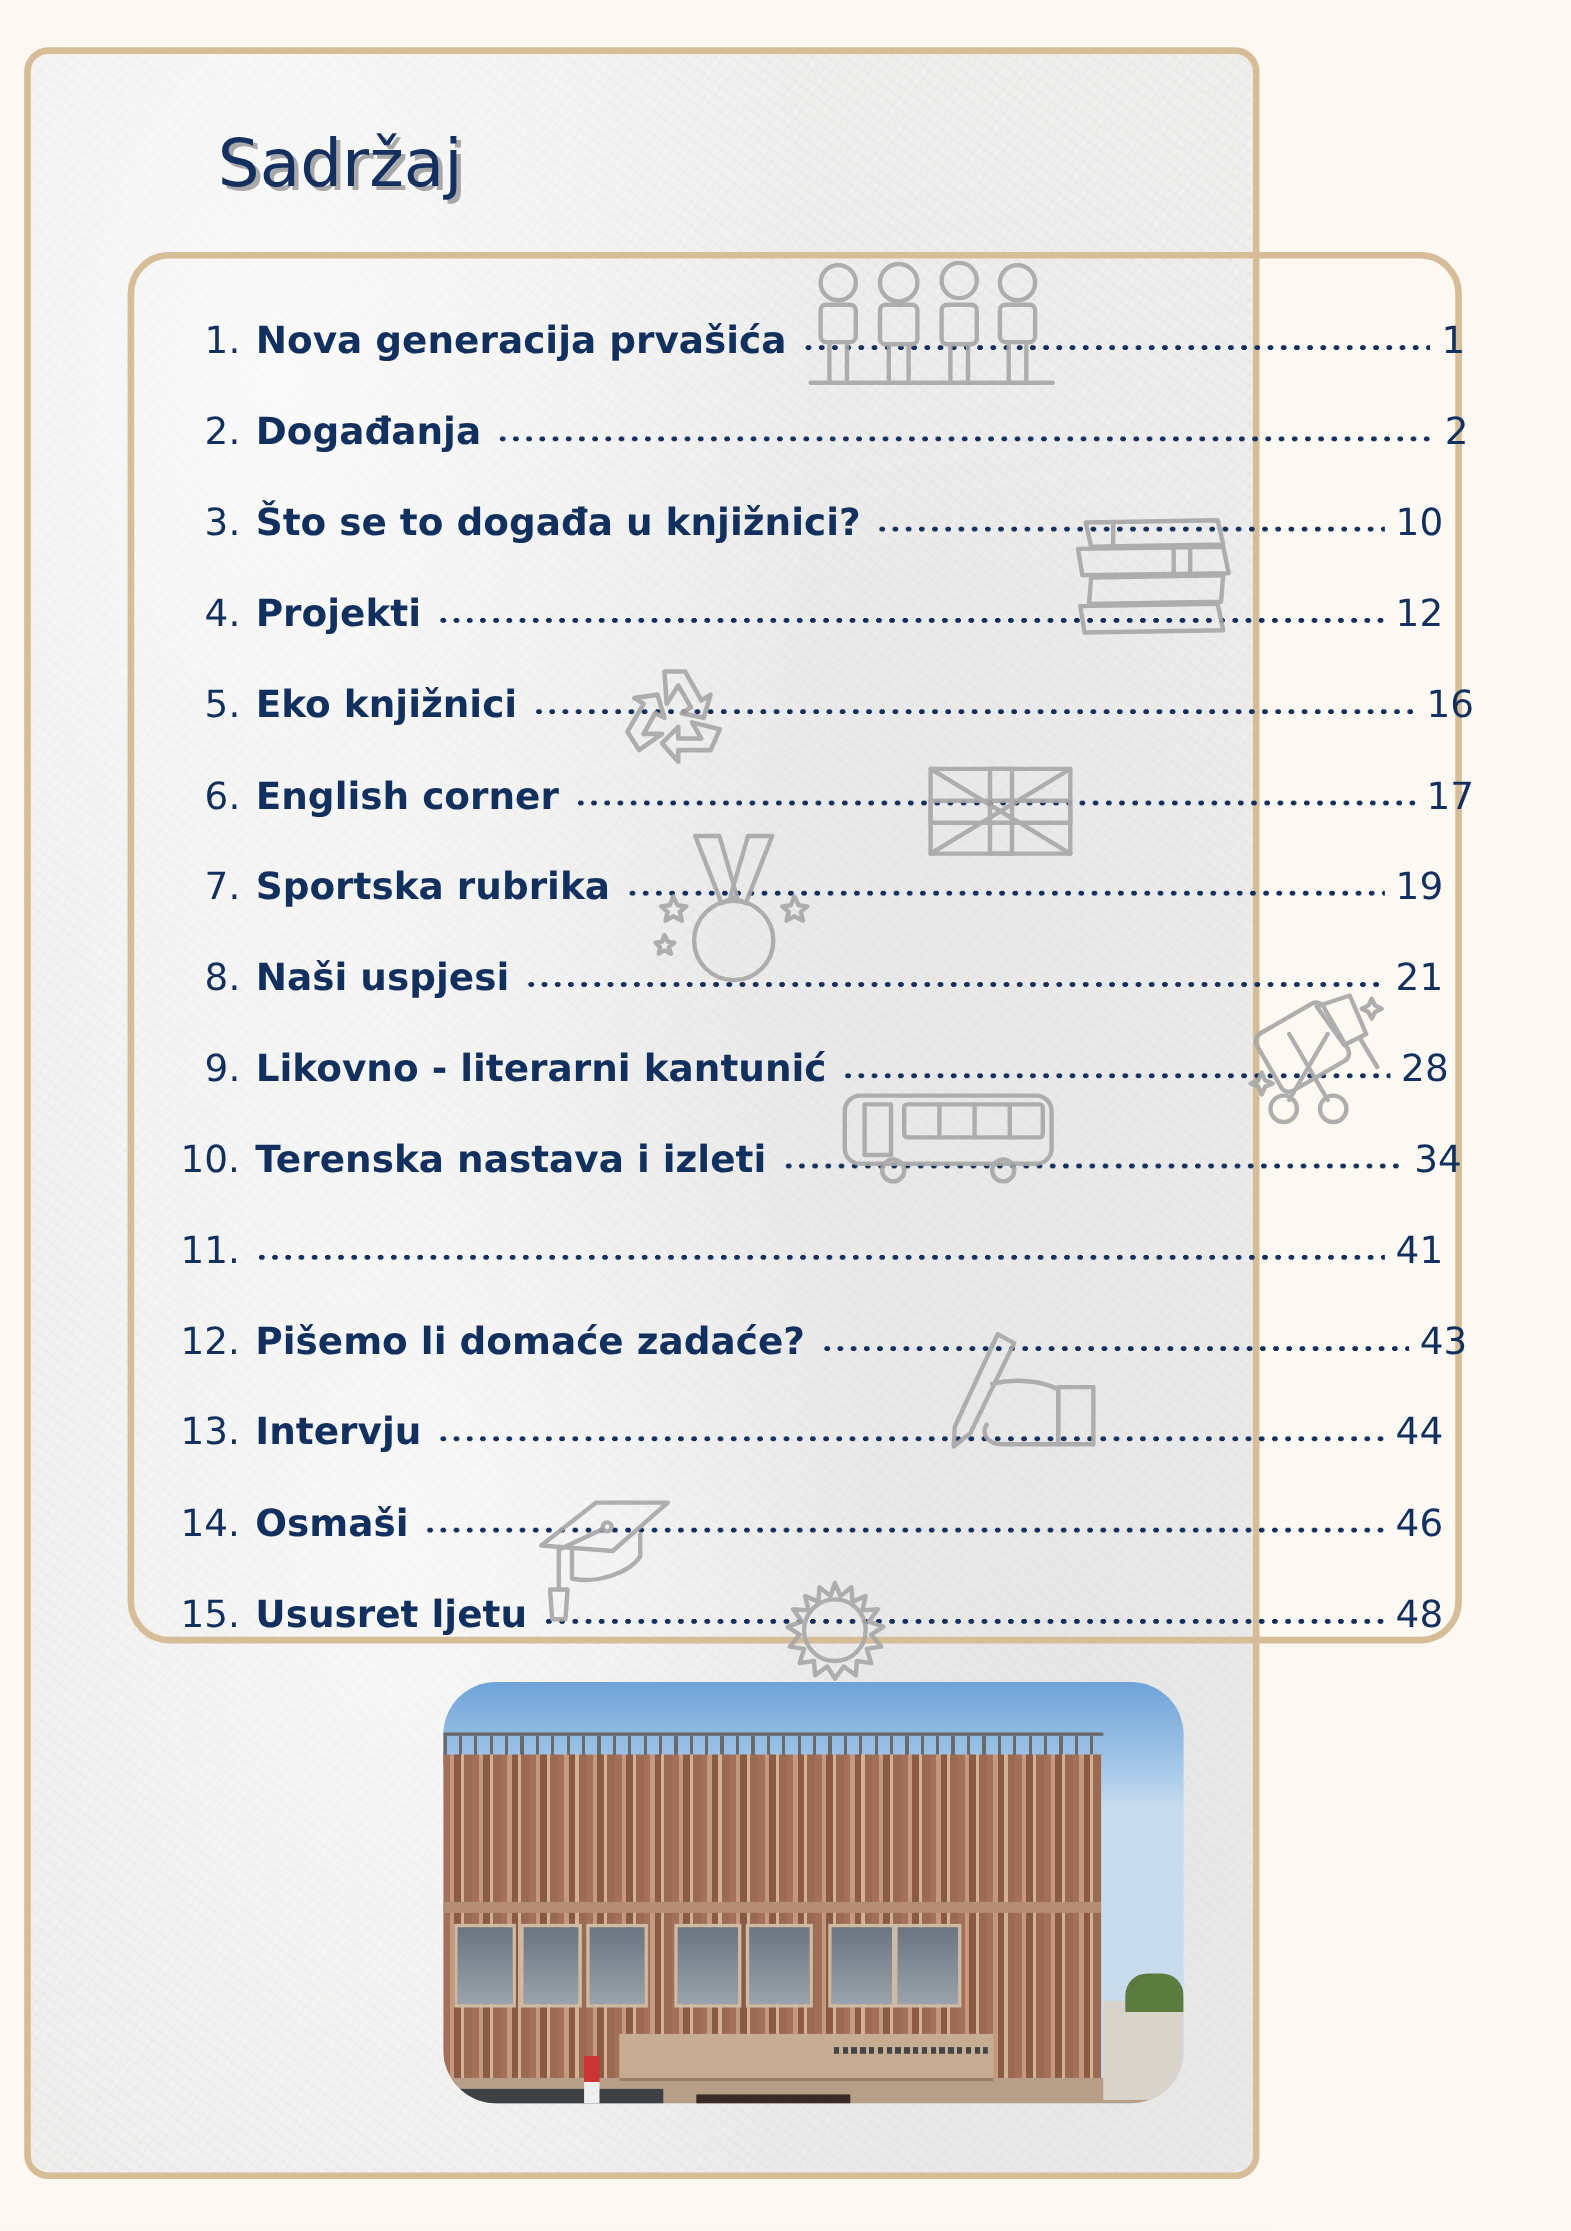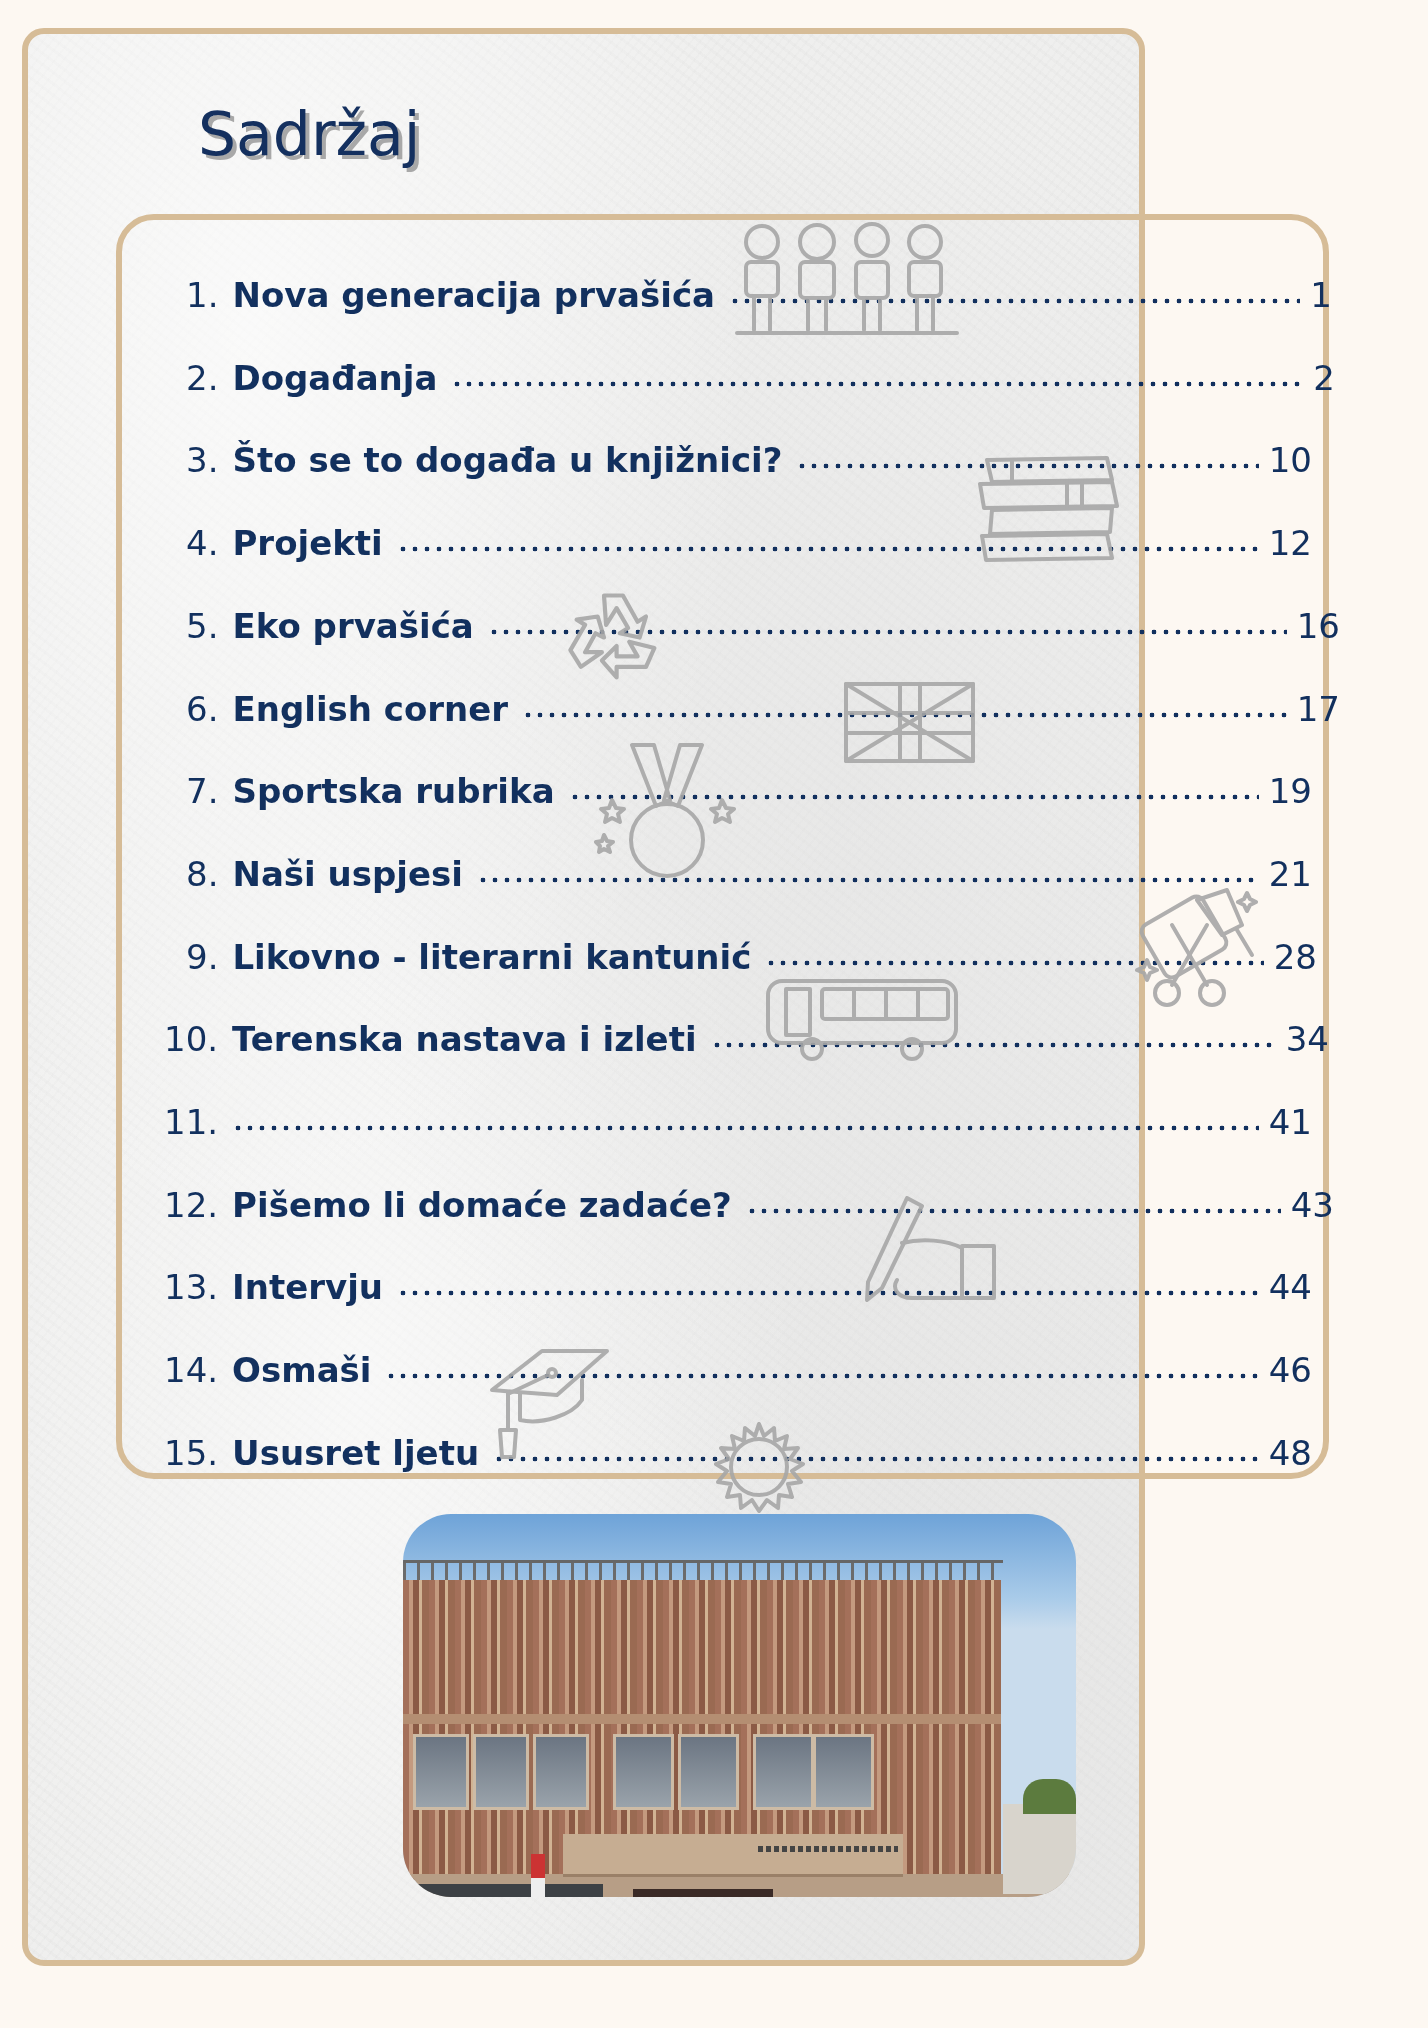--- a/index.html
+++ b/index.html
@@ -3,21 +3,21 @@
   <meta charset="utf-8">
   <style>
     html, body { margin: 0; padding: 0; }
     body {
       width: 1428px; height: 2028px;
       background: #fdf8f2;
       position: relative; overflow: hidden;
       font-family: "DejaVu Sans", sans-serif;
     }
     .page {
-      position: absolute; left: 22px; top: 28px;
+      position: absolute; left: 22px; top: 43px;
       width: 1123px; height: 1938px;
       box-sizing: border-box;
       border: 6px solid #d6bc97; border-radius: 22px;
       background:
         radial-gradient(ellipse at 20% 15%, rgba(255,255,255,0.7), transparent 40%),
         radial-gradient(ellipse at 75% 40%, rgba(225,225,225,0.5), transparent 45%),
         radial-gradient(ellipse at 30% 70%, rgba(255,255,255,0.6), transparent 40%),
         radial-gradient(ellipse at 85% 85%, rgba(220,220,220,0.5), transparent 40%),
         repeating-linear-gradient(37deg, rgba(0,0,0,0.015) 0 3px, transparent 3px 9px),
         repeating-linear-gradient(-52deg, rgba(0,0,0,0.012) 0 2px, transparent 2px 7px),
@@ -130,21 +130,21 @@
           <span class="toc-page">10</span>
         </div>
         <div class="toc-row" style="top: 298.1px; left: 64px; width: 1126px;">
           <span class="toc-num">4.</span>
           <span class="toc-label">Projekti</span>
           <span class="toc-dots"></span>
           <span class="toc-page">12</span>
         </div>
         <div class="toc-row" style="top: 380.8px; left: 64px; width: 1154px;">
           <span class="toc-num">5.</span>
-          <span class="toc-label">Eko prvašića</span>
+          <span class="toc-label">Eko knjižnici</span>
           <span class="toc-dots"></span>
           <span class="toc-page">16</span>
         </div>
         <div class="toc-row" style="top: 463.5px; left: 64px; width: 1154px;">
           <span class="toc-num">6.</span>
           <span class="toc-label">English corner</span>
           <span class="toc-dots"></span>
           <span class="toc-page">17</span>
         </div>
         <div class="toc-row" style="top: 546.2px; left: 64px; width: 1126px;">

